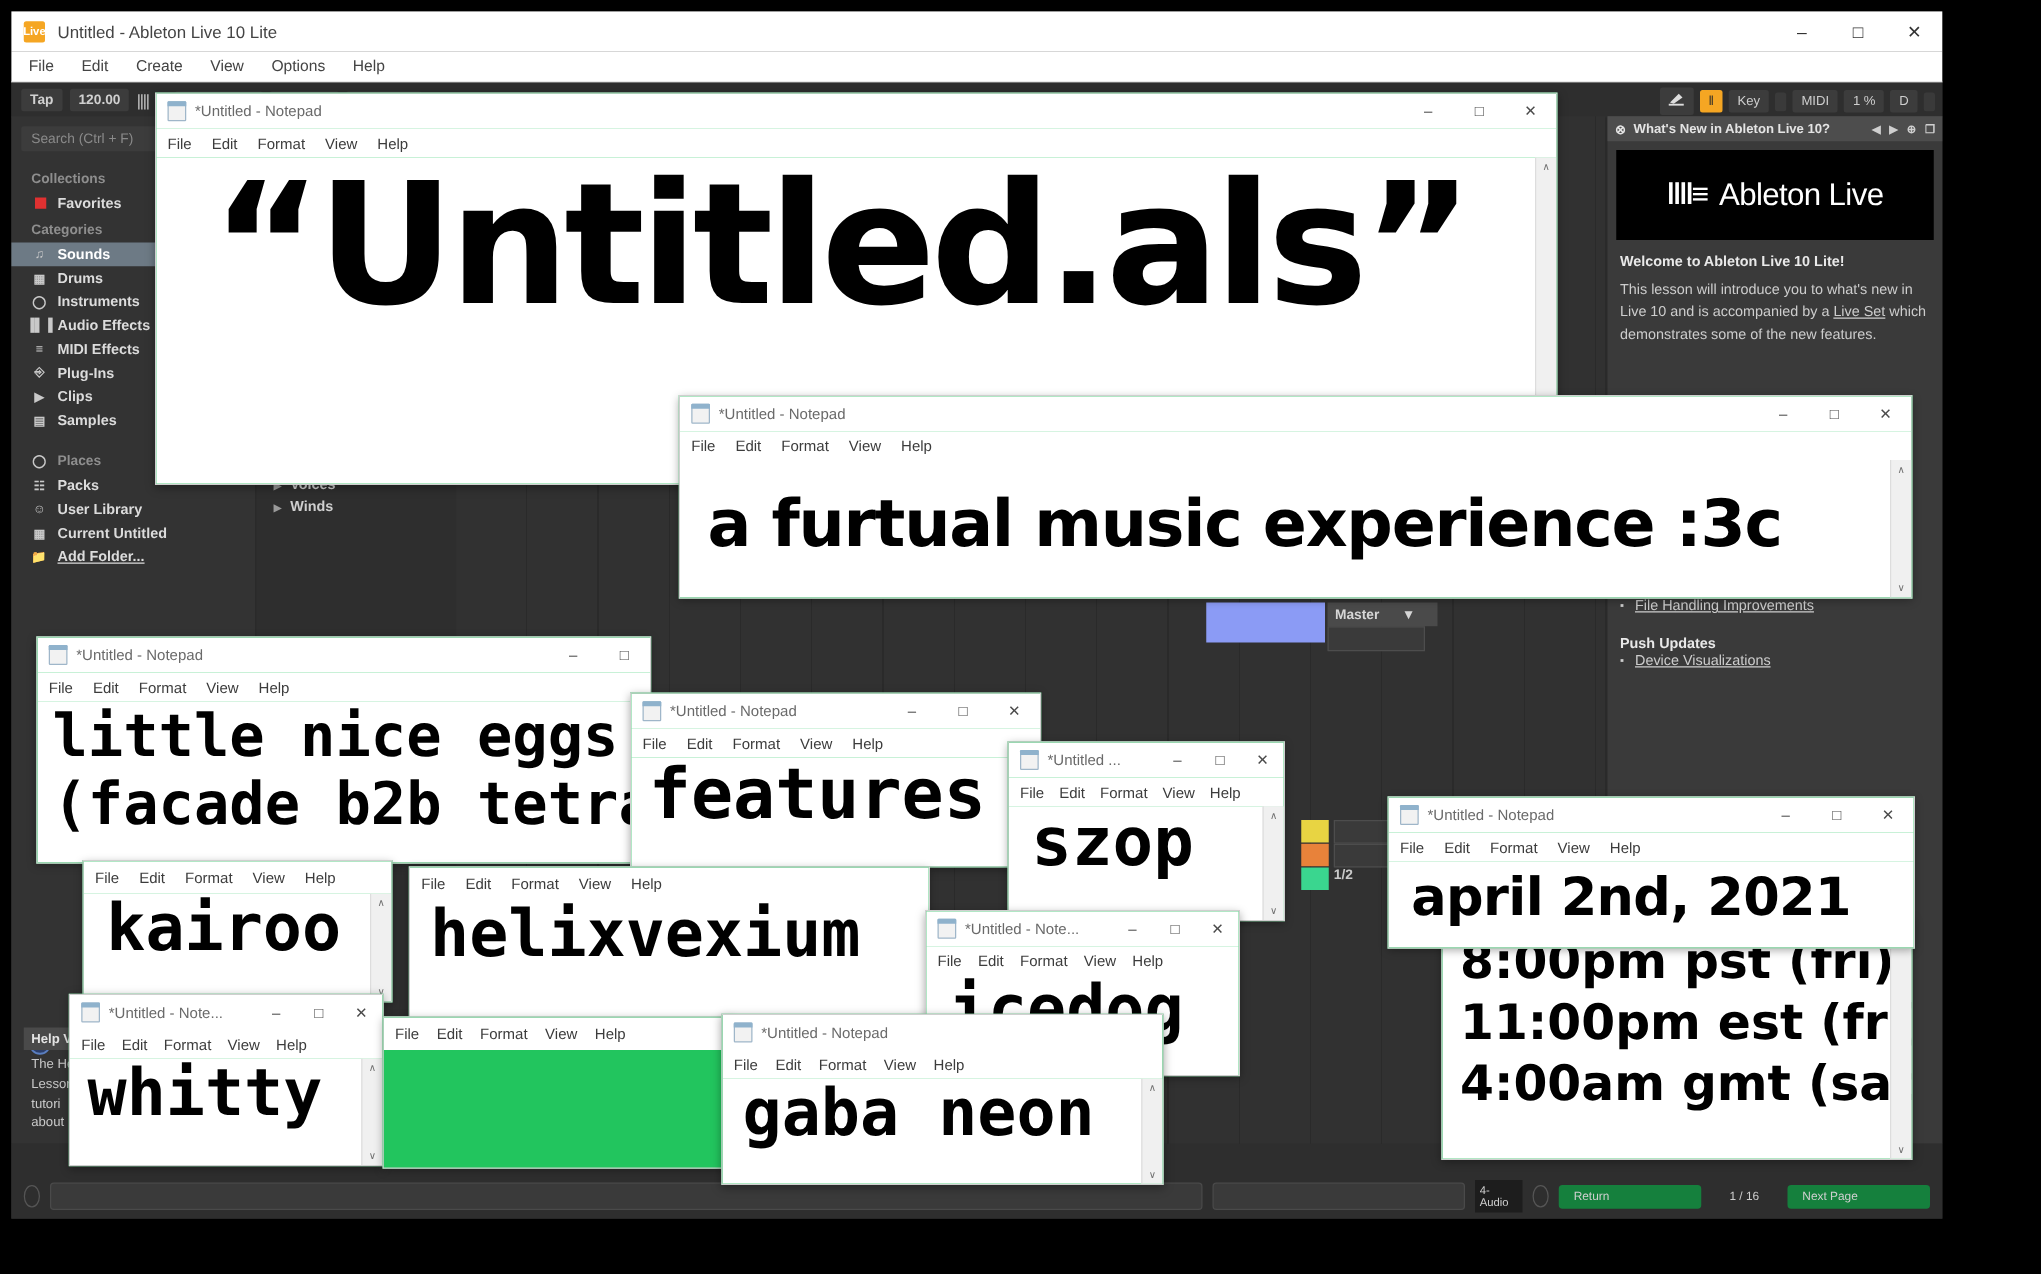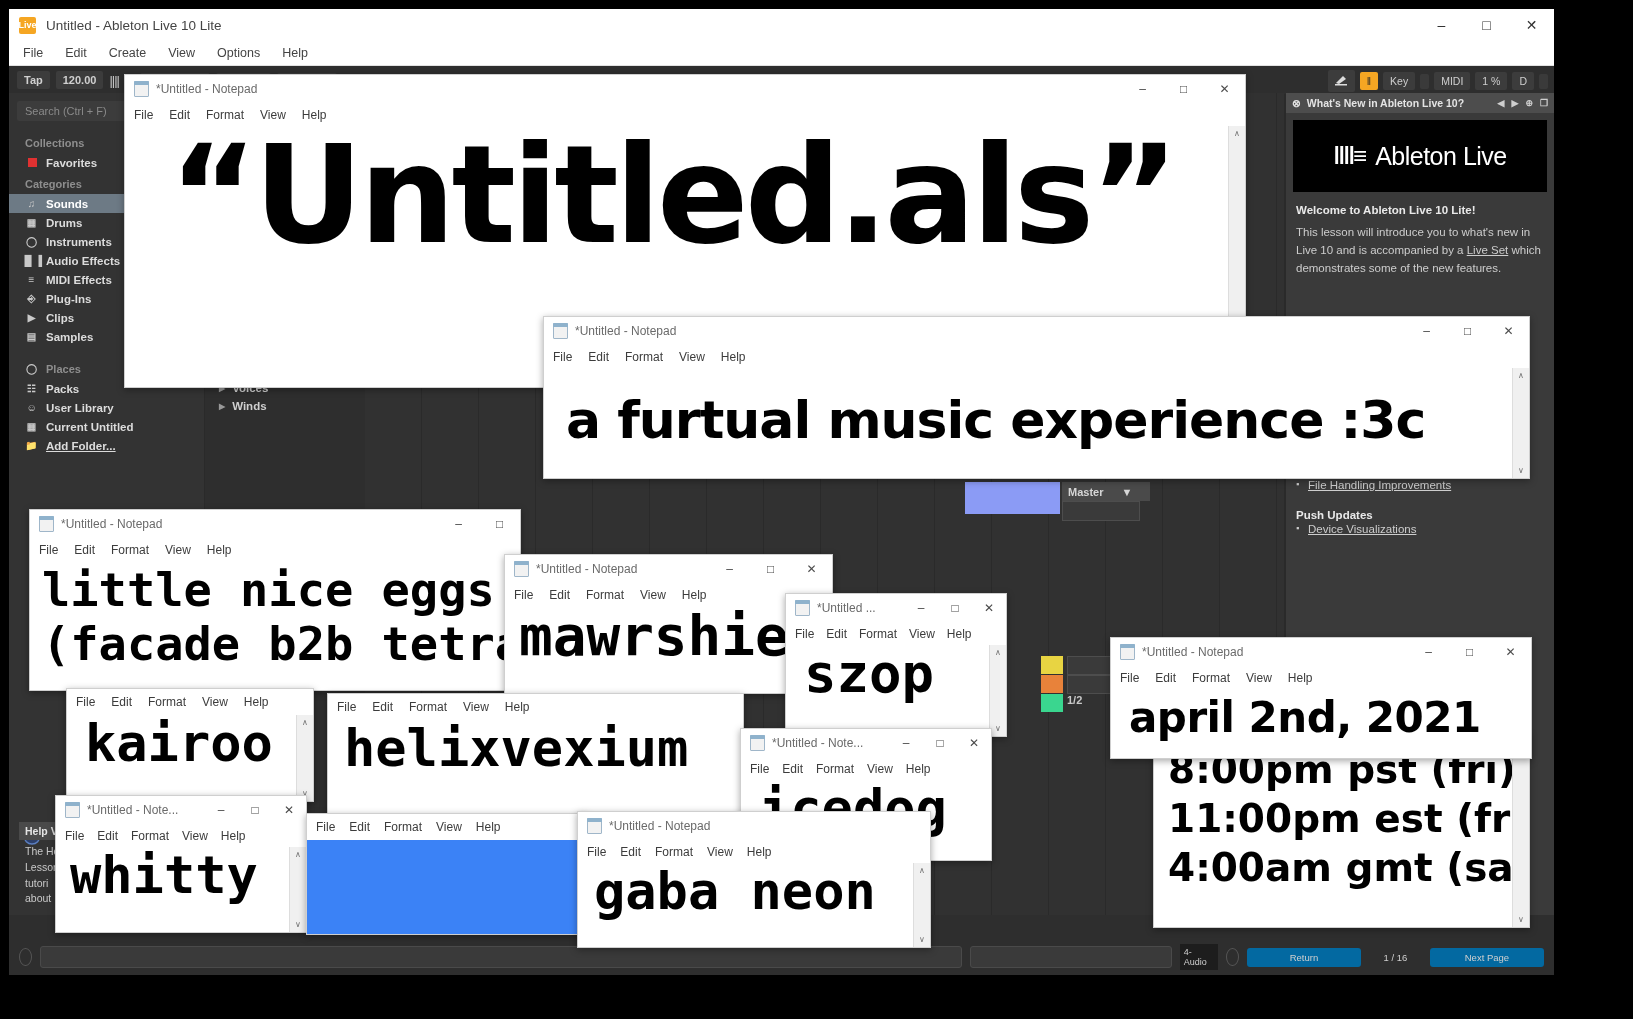--- a/index.html
+++ b/index.html
@@ -73,28 +73,28 @@
   .hp-p u{color:#cdcdcd;}
   .hp-li{color:#cdcdcd;font-size:11.5px;padding:2px 28px 2px 22px;position:relative;}
   .hp-li:before{content:"▪";position:absolute;left:10px;color:#cdcdcd;font-size:9px;}
   .hp-li u{text-decoration:underline;}
 
   
   #ab-bottom{position:absolute;left:0;right:0;bottom:0;height:60px;background:#2e2e2e;}
   #ab-status{position:absolute;left:0;right:0;bottom:4px;height:28px;display:flex;
              align-items:center;gap:8px;padding:0 10px;}
   .stfield{background:#3a3a3a;border:1px solid #4a4a4a;border-radius:3px;height:20px;}
-  .stbtn{background:#0369a1;color:#cfcfcf;font-size:9.5px;border-radius:3px;
-         padding:4px 12px;text-align:center;}
+  .stbtn{background:#15803d;color:#cfcfcf;font-size:9.5px;border-radius:3px;
+         padding:4px 12px;text-align:left;}
   .stlabel{color:#cfcfcf;font-size:9.5px;}
   .stdark{background:#1d1d1d;color:#cfcfcf;font-size:9px;padding:3px 4px;}
   .knob{width:11px;height:16px;border:1px solid #555;border-radius:50%;}
 
   
-  .np{position:absolute;background:#3b82f6;border:1px solid #cfcfcf;
+  .np{position:absolute;background:#22c55e;border:1px solid #cfcfcf;
       box-shadow:0 2px 7px rgba(0,0,0,.35);overflow:hidden;}
   .np-title{height:28px;display:flex;align-items:center;position:relative;background:#fff;}
   .np-ico{width:15px;height:16px;margin:0 7px 0 9px;position:relative;flex:none;}
   .np-ico:before{content:"";position:absolute;inset:0;background:#f2f2f2;
                  border:1px solid #9fb6c9;border-radius:1px;}
   .np-ico:after{content:"";position:absolute;left:0;top:0;right:0;height:4px;
                 background:#8fb2cc;border-radius:1px 1px 0 0;}
   .np-name{font-size:12px;color:#6a6a6a;white-space:nowrap;overflow:hidden;}
   .np-ctrls{position:absolute;right:0;top:0;height:28px;display:flex;}
   .np-btn{width:41px;height:28px;display:flex;align-items:center;justify-content:center;
@@ -405,25 +405,25 @@
     </div>
   </div>
   <div class="np-menu">
     <span>File</span>
     <span>Edit</span>
     <span>Format</span>
     <span>View</span>
     <span>Help</span>
   </div>
   <div class="np-body">
-    <div class="np-txt mono" style="font-size:56px;padding-left:10px">mawrshie</div>
-  </div>
-</div>
-
-<div class="np" style="left:785px;top:593px;width:220px;height:142px">
+    <div class="np-txt mono" style="font-size:56px;padding-left:10px">features</div>
+  </div>
+</div>
+
+<div class="np" style="left:806px;top:593px;width:220px;height:142px">
   <div class="np-title">
     <div class="np-ico"></div>
     <div class="np-name">*Untitled ...</div>
     <div class="np-ctrls">
       <div class="np-btn" style="width:34px">–</div>
       <div class="np-btn" style="width:34px">□</div>
       <div class="np-btn x" style="width:34px">✕</div>
     </div>
   </div>
   <div class="np-menu" style="gap:12px">

